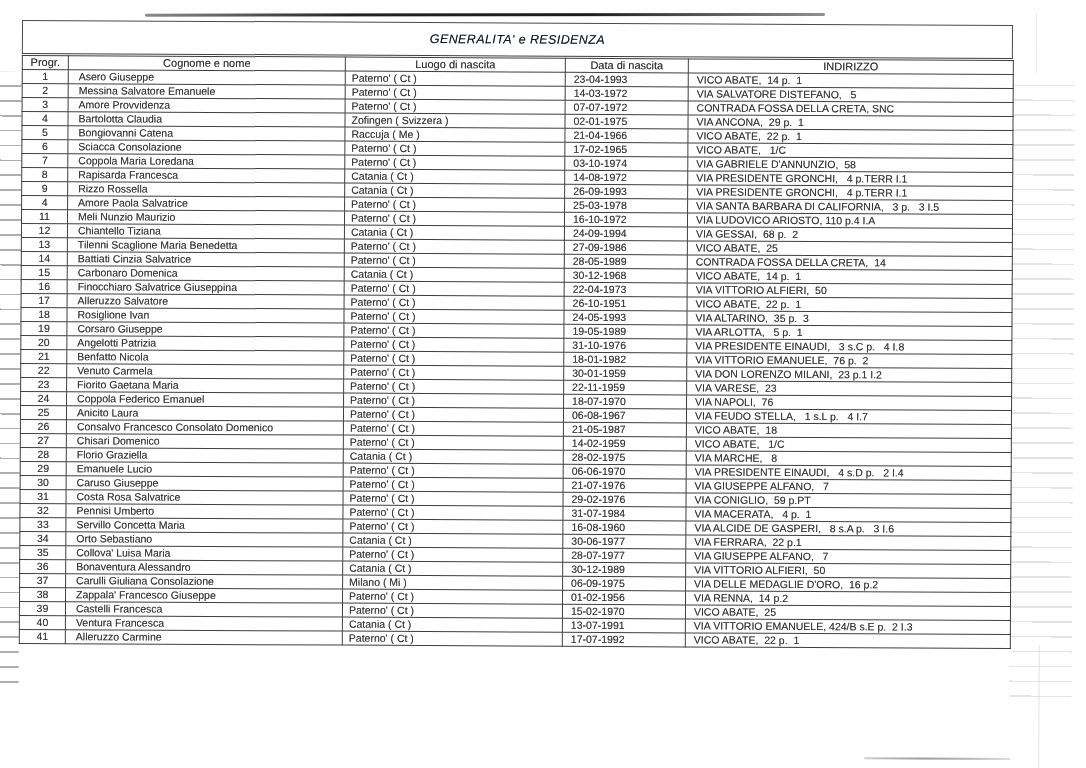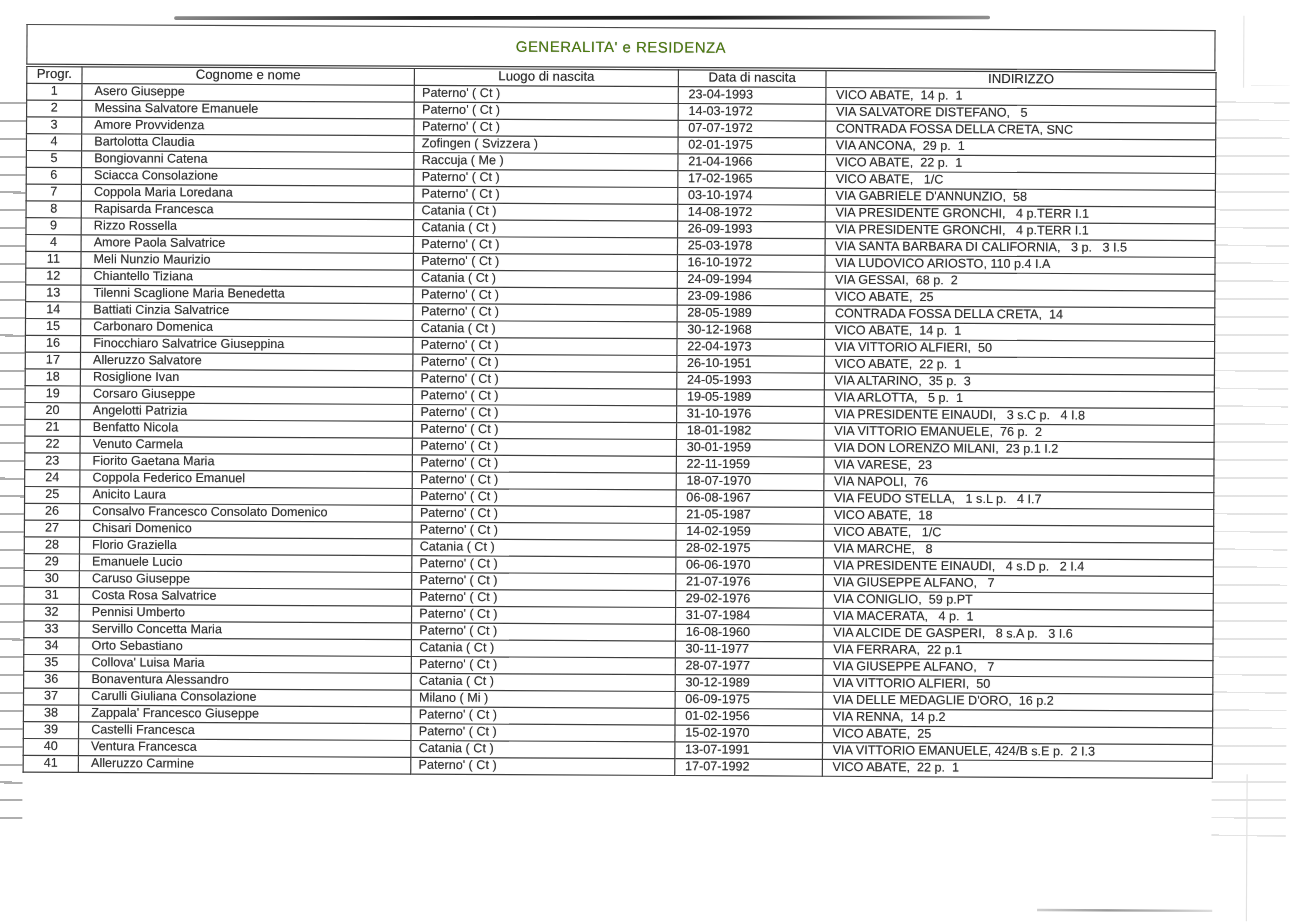--- a/index.html
+++ b/index.html
@@ -14,22 +14,23 @@
     background:linear-gradient(to right,#8a8a8a,#232323 30%,#1d1d1d 65%,#909090);
     transform:rotate(-0.35deg);
   }
   .frame{position:absolute;left:22px;top:20px;width:991px;}
   .title-box{
     box-sizing:border-box;width:991px;height:34px;
     border:1px solid #4a4a4a;border-bottom:1px solid #3f3f3f;
     display:flex;align-items:center;justify-content:center;
   }
   .title-box span{
-    font-size:12.5px;letter-spacing:.4px;color:#4d7c0f;
+    font-size:12.5px;letter-spacing:.4px;color:#0f172a;
     text-shadow:0 0 .6px rgba(40,40,40,.55);
+    font-style:italic;
   }
   table.reg{
     border-collapse:collapse;table-layout:fixed;width:991px;margin-top:1px;
     font-size:10.5px;line-height:13px;
   }
   table.reg th,table.reg td{
     border:1px solid #3f3f3f;height:13px;padding:0 2px;overflow:hidden;
     white-space:pre;text-shadow:0 0 .6px rgba(40,40,40,.5);
     box-shadow:0 1.5px 0 rgba(70,70,70,.14);
   }
@@ -177,21 +178,21 @@
               <td>12</td>
               <td>Chiantello Tiziana</td>
               <td>Catania ( Ct )</td>
               <td>24-09-1994</td>
               <td>VIA GESSAI,  68 p.  2</td>
             </tr>
             <tr>
               <td>13</td>
               <td>Tilenni Scaglione Maria Benedetta</td>
               <td>Paterno' ( Ct )</td>
-              <td>23-09-1986</td>
+              <td>27-09-1986</td>
               <td>VICO ABATE,  25</td>
             </tr>
             <tr>
               <td>14</td>
               <td>Battiati Cinzia Salvatrice</td>
               <td>Paterno' ( Ct )</td>
               <td>28-05-1989</td>
               <td>CONTRADA FOSSA DELLA CRETA,  14</td>
             </tr>
             <tr>
@@ -324,21 +325,21 @@
               <td>33</td>
               <td>Servillo Concetta Maria</td>
               <td>Paterno' ( Ct )</td>
               <td>16-08-1960</td>
               <td>VIA ALCIDE DE GASPERI,   8 s.A p.   3 I.6</td>
             </tr>
             <tr>
               <td>34</td>
               <td>Orto Sebastiano</td>
               <td>Catania ( Ct )</td>
-              <td>30-11-1977</td>
+              <td>30-06-1977</td>
               <td>VIA FERRARA,  22 p.1</td>
             </tr>
             <tr>
               <td>35</td>
               <td>Collova' Luisa Maria</td>
               <td>Paterno' ( Ct )</td>
               <td>28-07-1977</td>
               <td>VIA GIUSEPPE ALFANO,   7</td>
             </tr>
             <tr>

